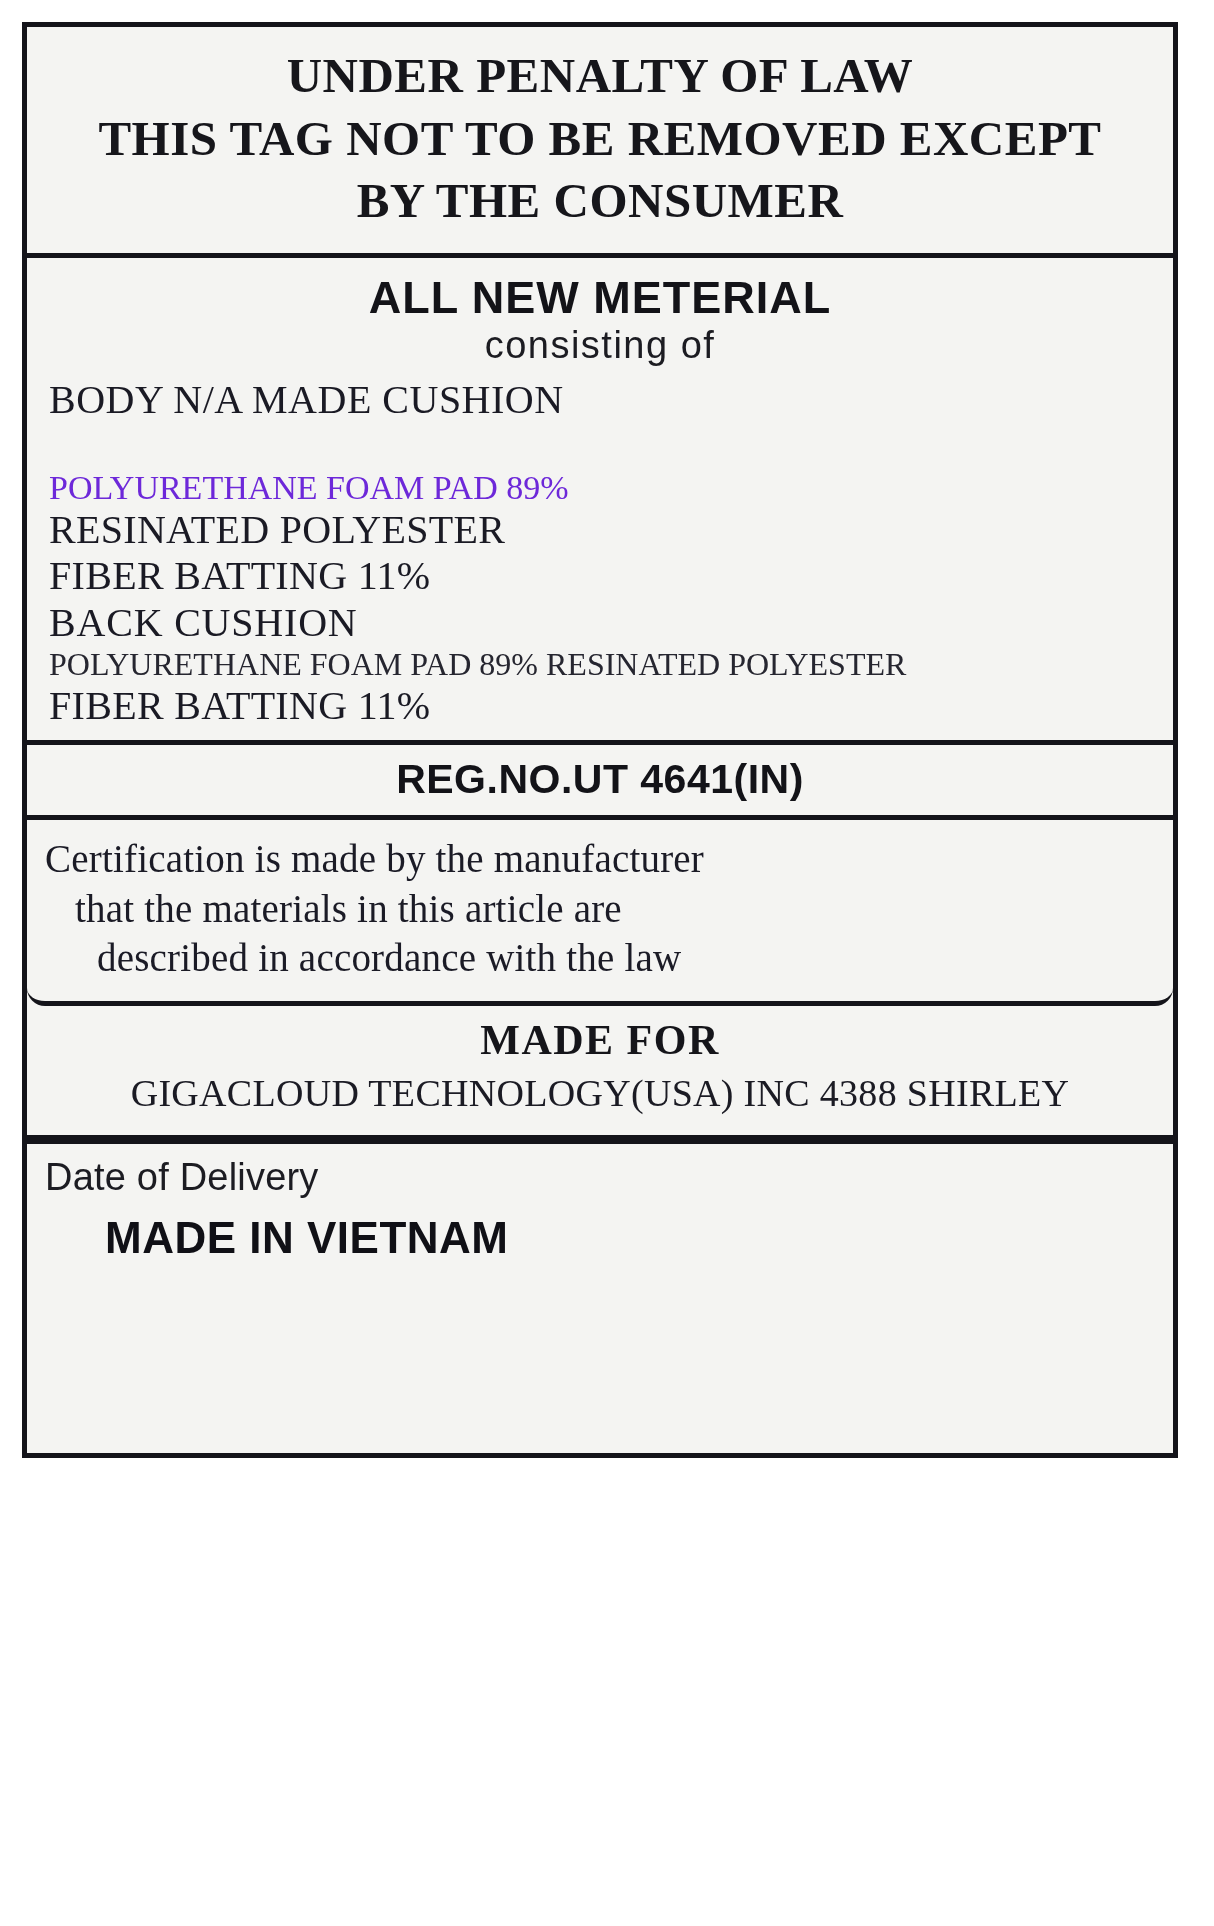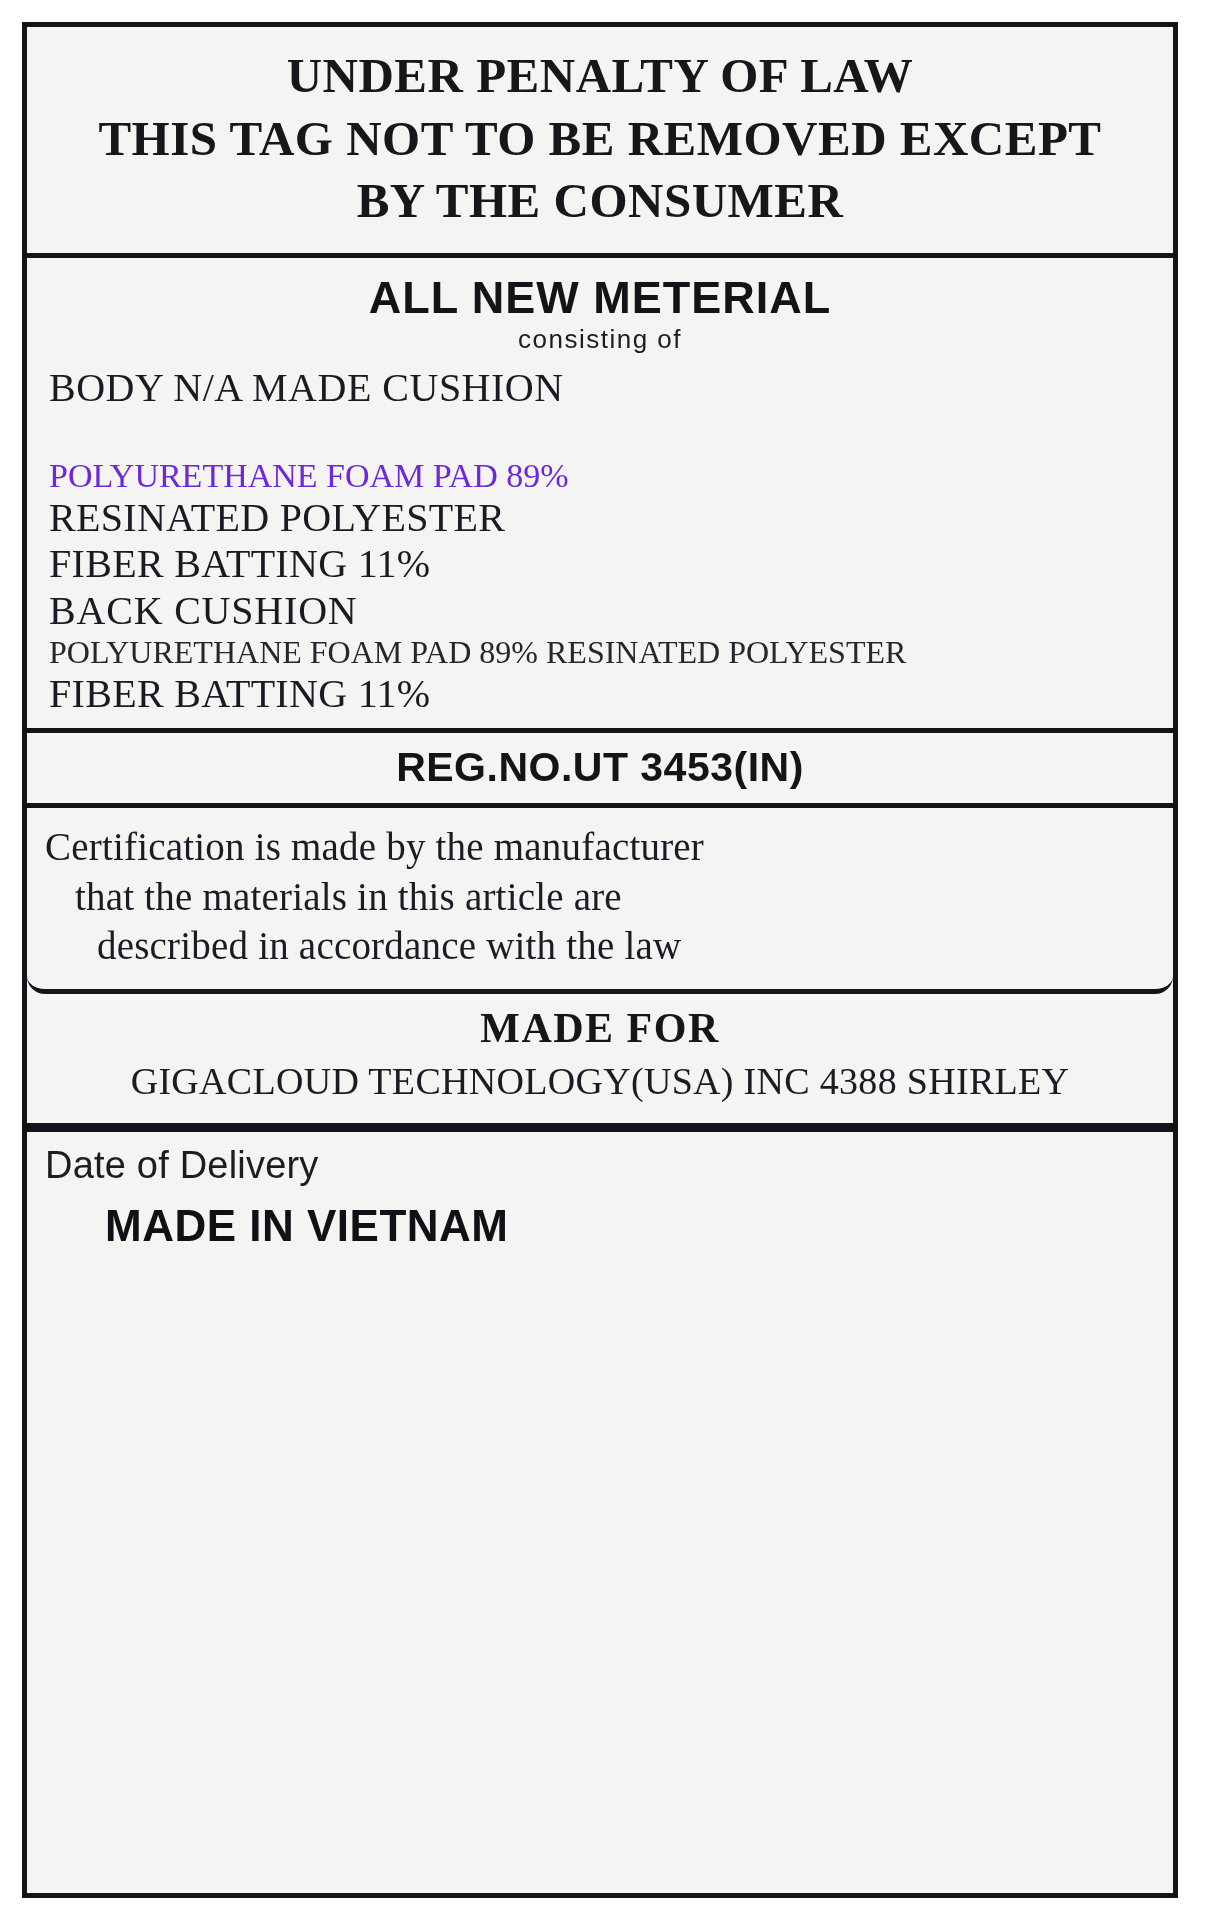--- a/index.html
+++ b/index.html
@@ -13,21 +13,21 @@
     font-family: "Liberation Serif", serif;
     color: #17171c;
     overflow: hidden;
   }
 
   .tag {
     position: absolute;
     left: 22px;
     top: 22px;
     width: 1156px;
-    height: 1876px;
+    height: 1436px;
     background: #f4f4f2;
     border: 5px solid #14141a;
     box-sizing: border-box;
     display: flex;
     flex-direction: column;
   }
 
   
   .section {
     border-bottom: 5px solid #14141a;
@@ -59,21 +59,21 @@
     text-align: center;
     font-family: "Liberation Sans", sans-serif;
     font-weight: bold;
     font-size: 45px;
     letter-spacing: 1px;
     color: #131318;
   }
   .mat-sub {
     text-align: center;
     font-family: "Liberation Sans", sans-serif;
-    font-size: 26px;
+    font-size: 38px;
     font-weight: 400;
     letter-spacing: 1.5px;
     margin-bottom: 10px;
     color: #1c1c22;
   }
   .mat-lines {
     padding-left: 22px;
   }
   .mat-line {
     color: #1a1a24;
@@ -172,21 +172,21 @@
       <div class="mat-line m1">POLYURETHANE FOAM PAD 89%</div>
       <div class="mat-line m2">RESINATED POLYESTER</div>
       <div class="mat-line m3">FIBER BATTING 11%</div>
       <div class="mat-line m4">BACK CUSHION</div>
       <div class="mat-line m5">POLYURETHANE FOAM PAD 89% RESINATED POLYESTER</div>
       <div class="mat-line m6">FIBER BATTING  11%</div>
     </div>
   </div>
 
   <div class="section">
-    <div class="regno">REG.NO.UT  3453(IN)</div>
+    <div class="regno">REG.NO.UT  4641(IN)</div>
   </div>
 
   <div class="section certification">
     <div class="cert-line cert-l1">Certification is made by the manufacturer</div>
     <div class="cert-line cert-l2">that the materials in  this article are</div>
     <div class="cert-line cert-l3">described in accordance with the law</div>
   </div>
 
   <div class="section madefor">
     <div class="madefor-title">MADE FOR</div>

